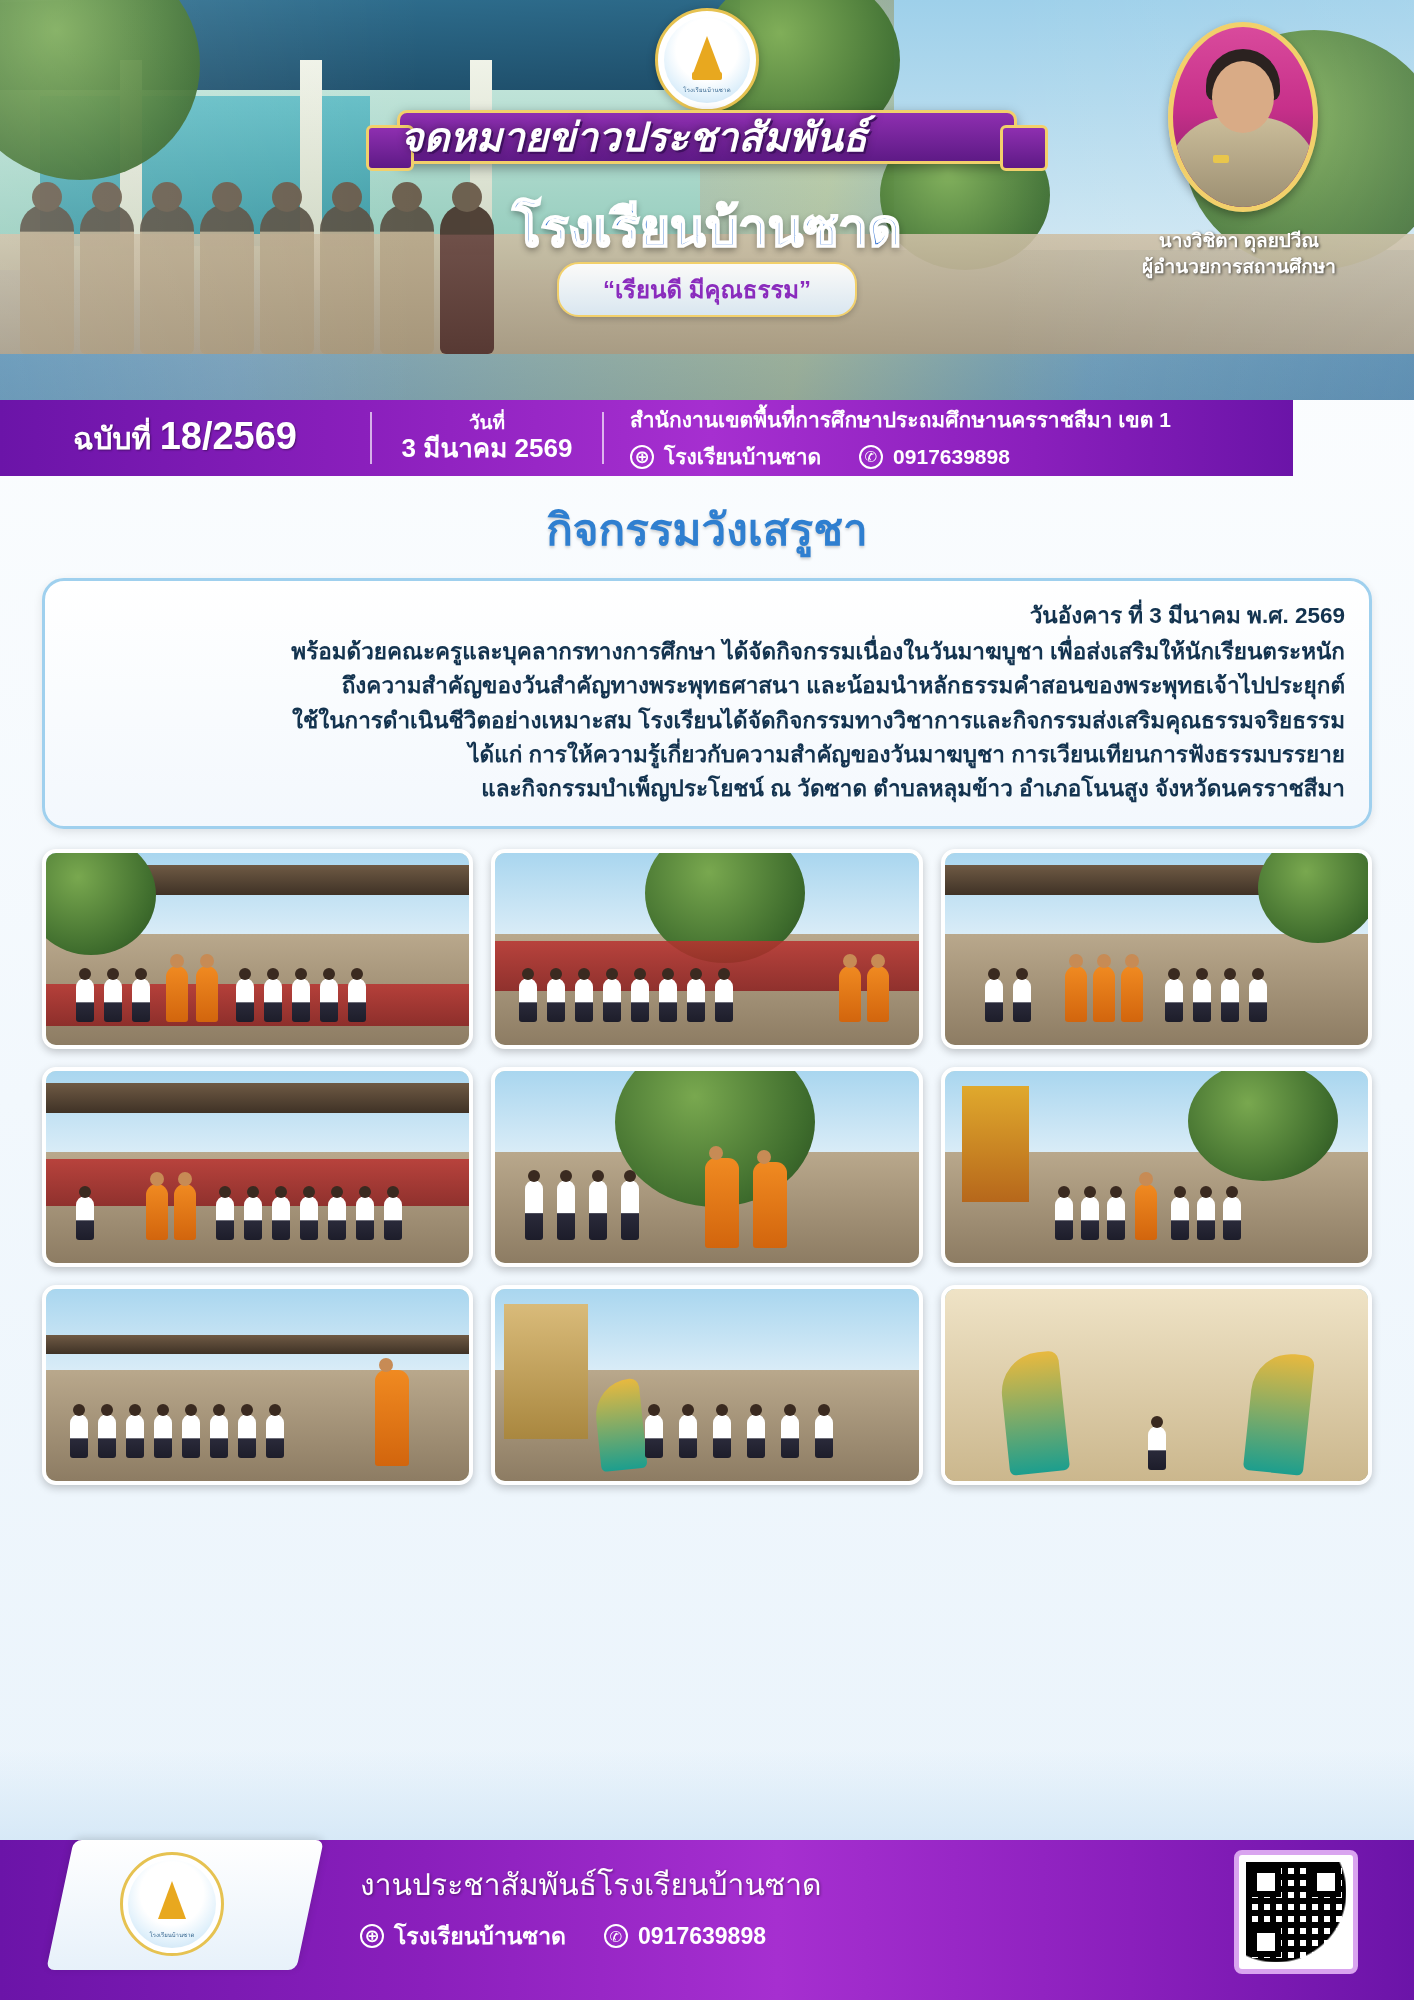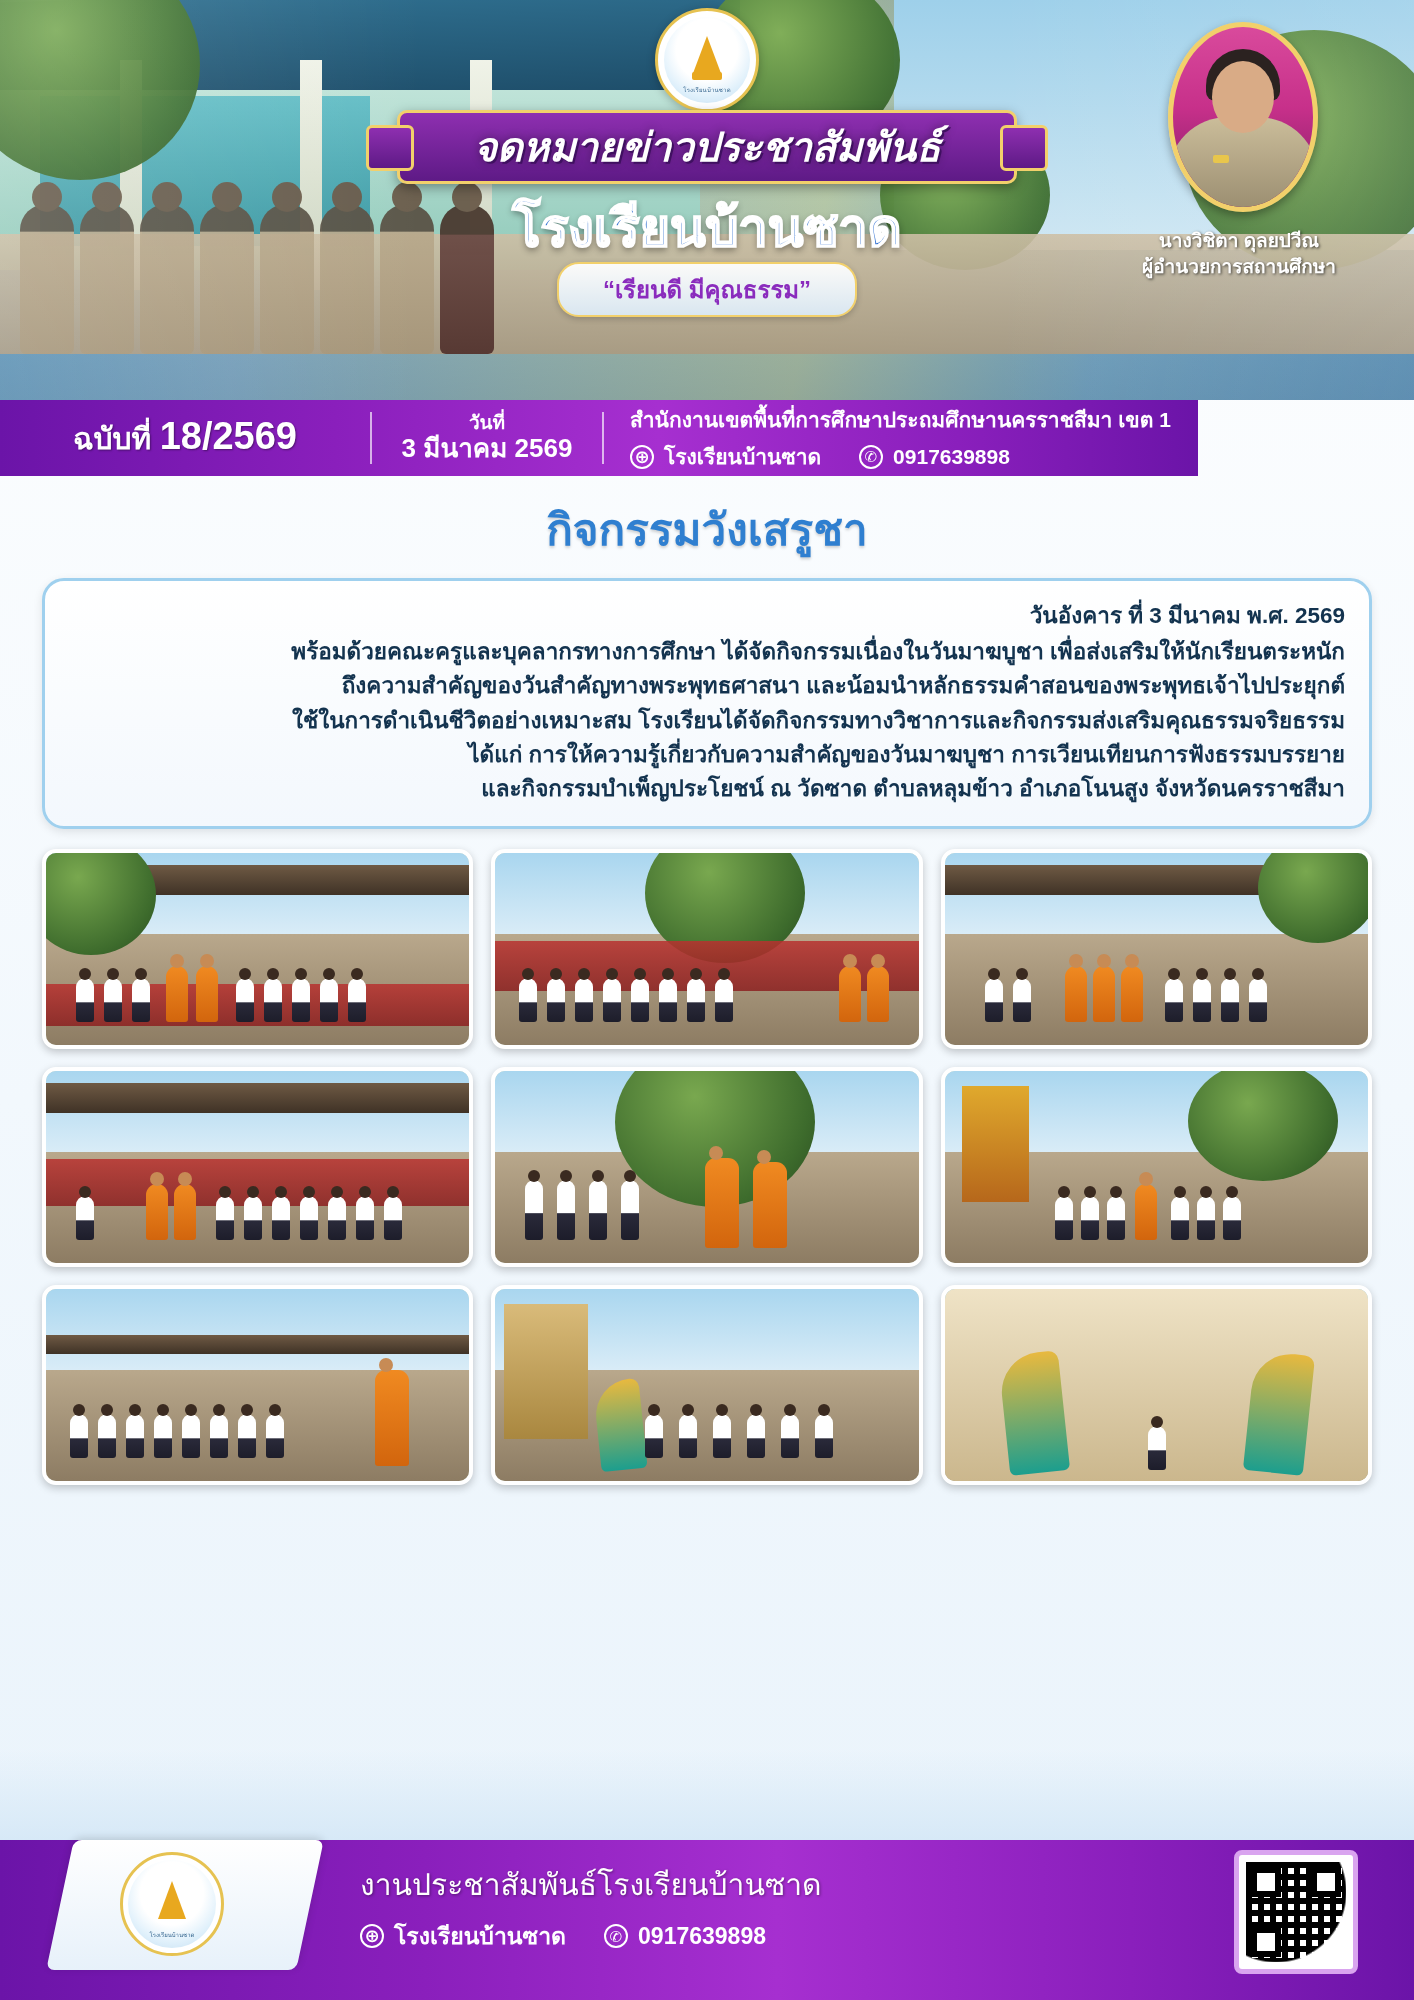--- a/index.html
+++ b/index.html
@@ -92,25 +92,25 @@
     content:""; position:absolute; left:-15px; top:36px; width:30px;height:8px;background:#e8a81f;border-radius:2px;
   }
   .crest .crestlabel{
     position:absolute; bottom:8px; left:0; right:0; text-align:center;
     font-size:6px; color:#2d5f8a; letter-spacing:.2px;
   }
 
   
   .ribbon {
     position:absolute; left:50%; top:110px; transform:translateX(-50%);
-    width:620px; height:74px;
+    width:620px; height:54px;
     background: linear-gradient(180deg,#8e2fb0,#5e1a86);
     border:3px solid #f2d06b;
     border-radius:10px;
-    display:flex; align-items:center; justify-content:center;
+    display:flex; align-items:center; justify-content:flex-start;
     box-shadow:0 4px 12px rgba(0,0,0,.35);
   }
   .ribbon::before, .ribbon::after{
     content:""; position:absolute; top:12px; width:42px;height:40px;
     background:linear-gradient(180deg,#8e2fb0,#5e1a86);
     border:3px solid #f2d06b; border-radius:6px; z-index:-1;
   }
   .ribbon::before{ left:-34px; }
   .ribbon::after{ right:-34px; }
   .ribbon-text{
@@ -167,21 +167,21 @@
     position:absolute; left:40px; bottom:44px; width:16px;height:8px;background:#e8c64c;border-radius:2px;
   }
   .dir-name{
     position:absolute; right:10px; top:228px; width:330px; text-align:center;
     color:#ffffff; font-size:19px; font-weight:bold; line-height:1.35;
     text-shadow:1px 1px 3px rgba(0,0,0,.7);
   }
 
   
   .infobar{
-    position:relative; width:1198px; height:76px;
+    position:relative; width:1293px; height:76px;
     background: linear-gradient(90deg,#6b14a8 0%, #8a1fbc 28%, #a62fd0 55%, #8a1fbc 80%, #6b14a8 100%);
     display:flex; align-items:center; color:#fff;
   }
   .issue{
     width:370px; text-align:center; font-size:30px; font-weight:bold;
     text-shadow:1px 1px 2px rgba(0,0,0,.4);
   }
   .issue .big{ font-size:38px; }
   .vrule{ width:2px; height:52px; background:rgba(255,255,255,.65); }
   .dateblock{

